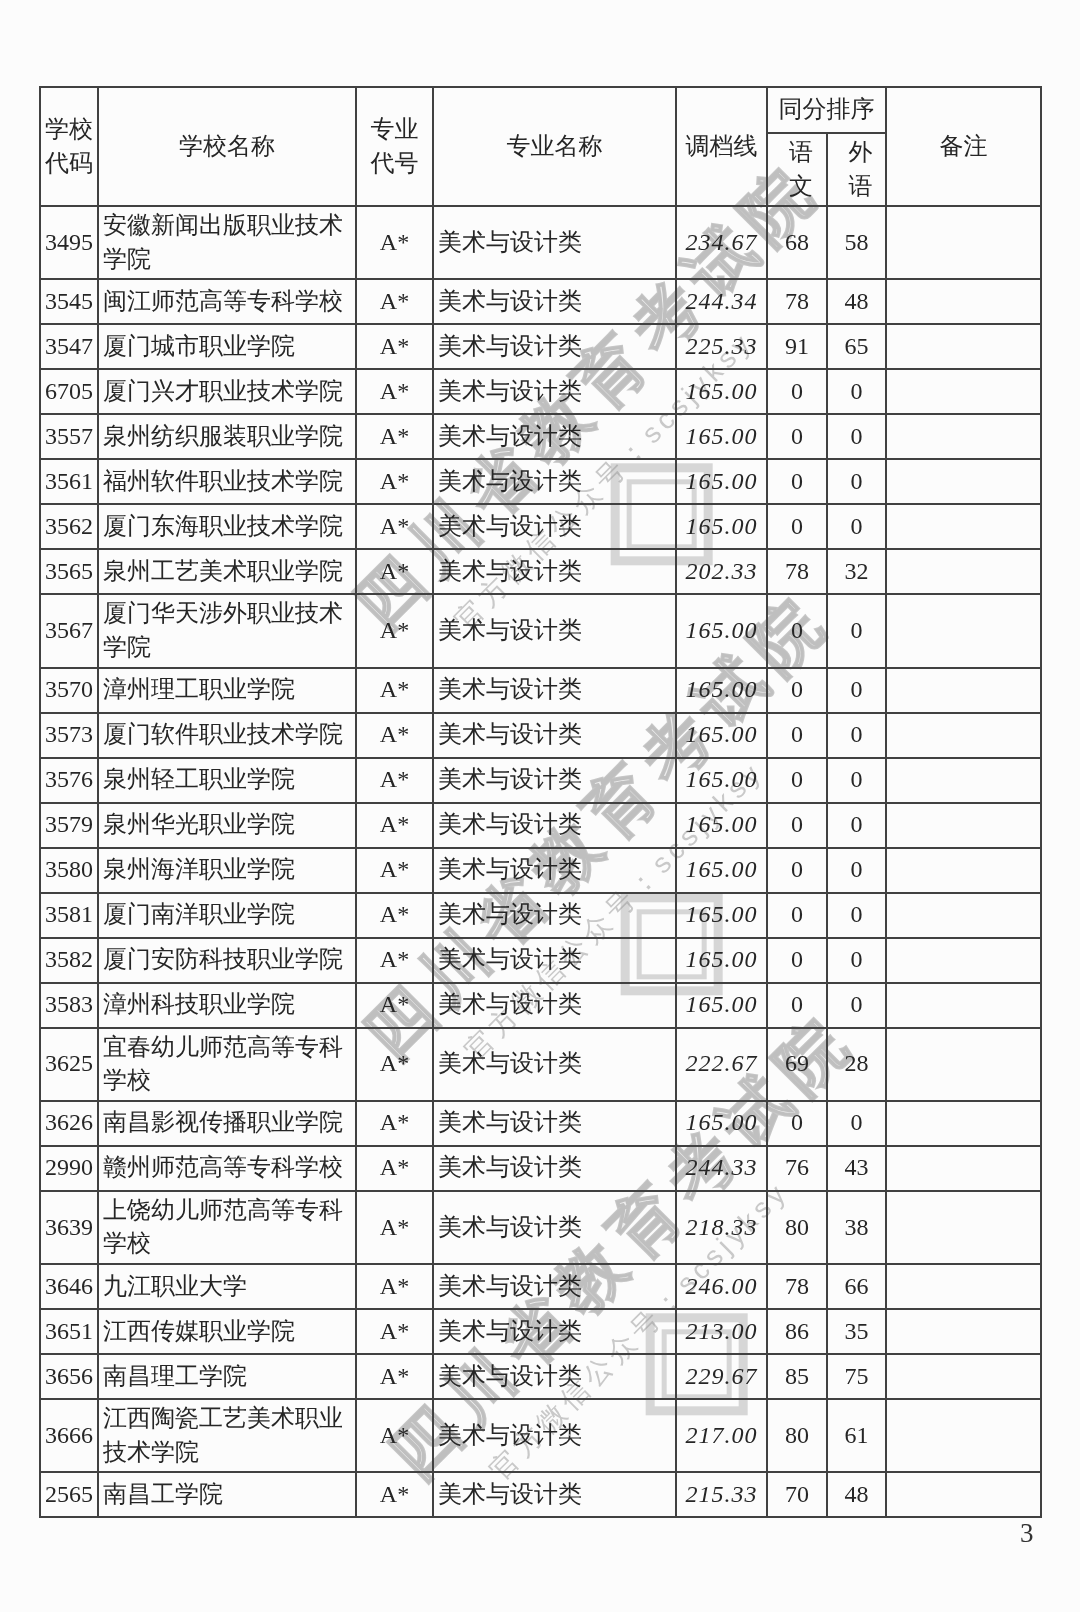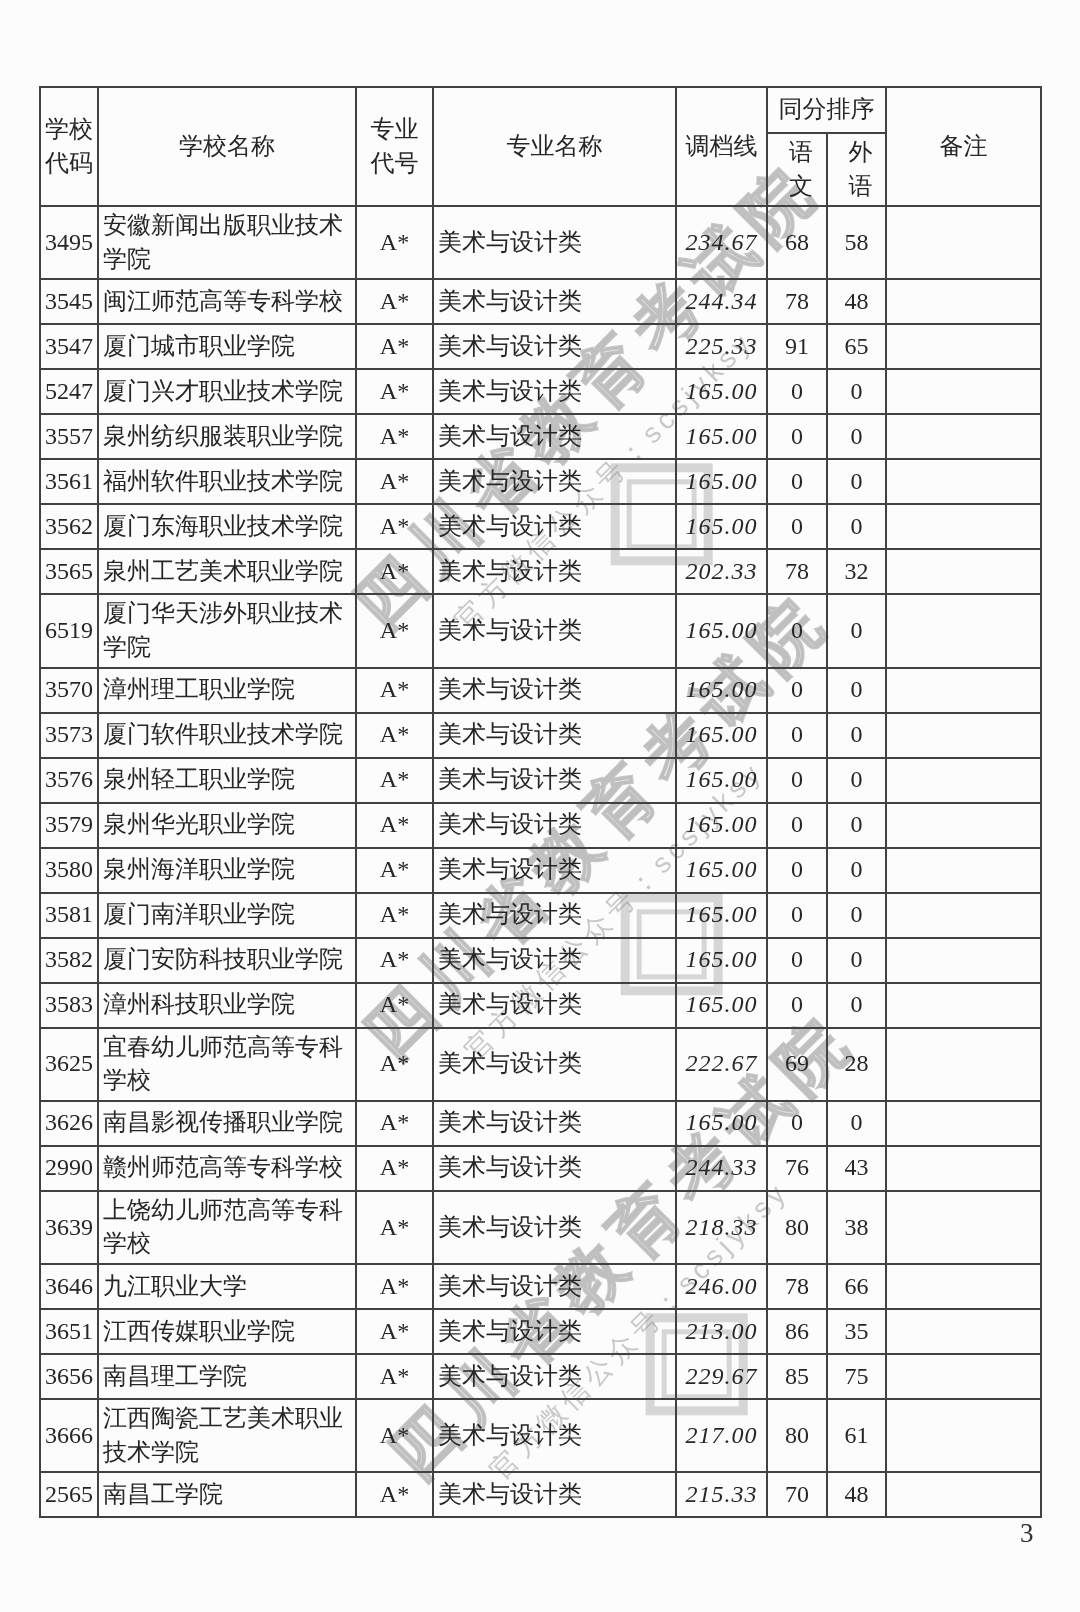--- a/index.html
+++ b/index.html
@@ -159,21 +159,21 @@
           <td class="c-center">3547</td>
           <td class="c-left">厦门城市职业学院</td>
           <td class="c-center">A*</td>
           <td class="c-left">美术与设计类</td>
           <td class="c-center c-num">225.33</td>
           <td class="c-center">91</td>
           <td class="c-center">65</td>
           <td class="c-center"></td>
         </tr>
         <tr>
-          <td class="c-center">5247</td>
+          <td class="c-center">6705</td>
           <td class="c-left">厦门兴才职业技术学院</td>
           <td class="c-center">A*</td>
           <td class="c-left">美术与设计类</td>
           <td class="c-center c-num">165.00</td>
           <td class="c-center">0</td>
           <td class="c-center">0</td>
           <td class="c-center"></td>
         </tr>
         <tr>
           <td class="c-center">3557</td>
@@ -209,21 +209,21 @@
           <td class="c-center">3565</td>
           <td class="c-left">泉州工艺美术职业学院</td>
           <td class="c-center">A*</td>
           <td class="c-left">美术与设计类</td>
           <td class="c-center c-num">202.33</td>
           <td class="c-center">78</td>
           <td class="c-center">32</td>
           <td class="c-center"></td>
         </tr>
         <tr>
-          <td class="c-center">6519</td>
+          <td class="c-center">3567</td>
           <td class="c-left">厦门华天涉外职业技术学院</td>
           <td class="c-center">A*</td>
           <td class="c-left">美术与设计类</td>
           <td class="c-center c-num">165.00</td>
           <td class="c-center">0</td>
           <td class="c-center">0</td>
           <td class="c-center"></td>
         </tr>
         <tr>
           <td class="c-center">3570</td>

